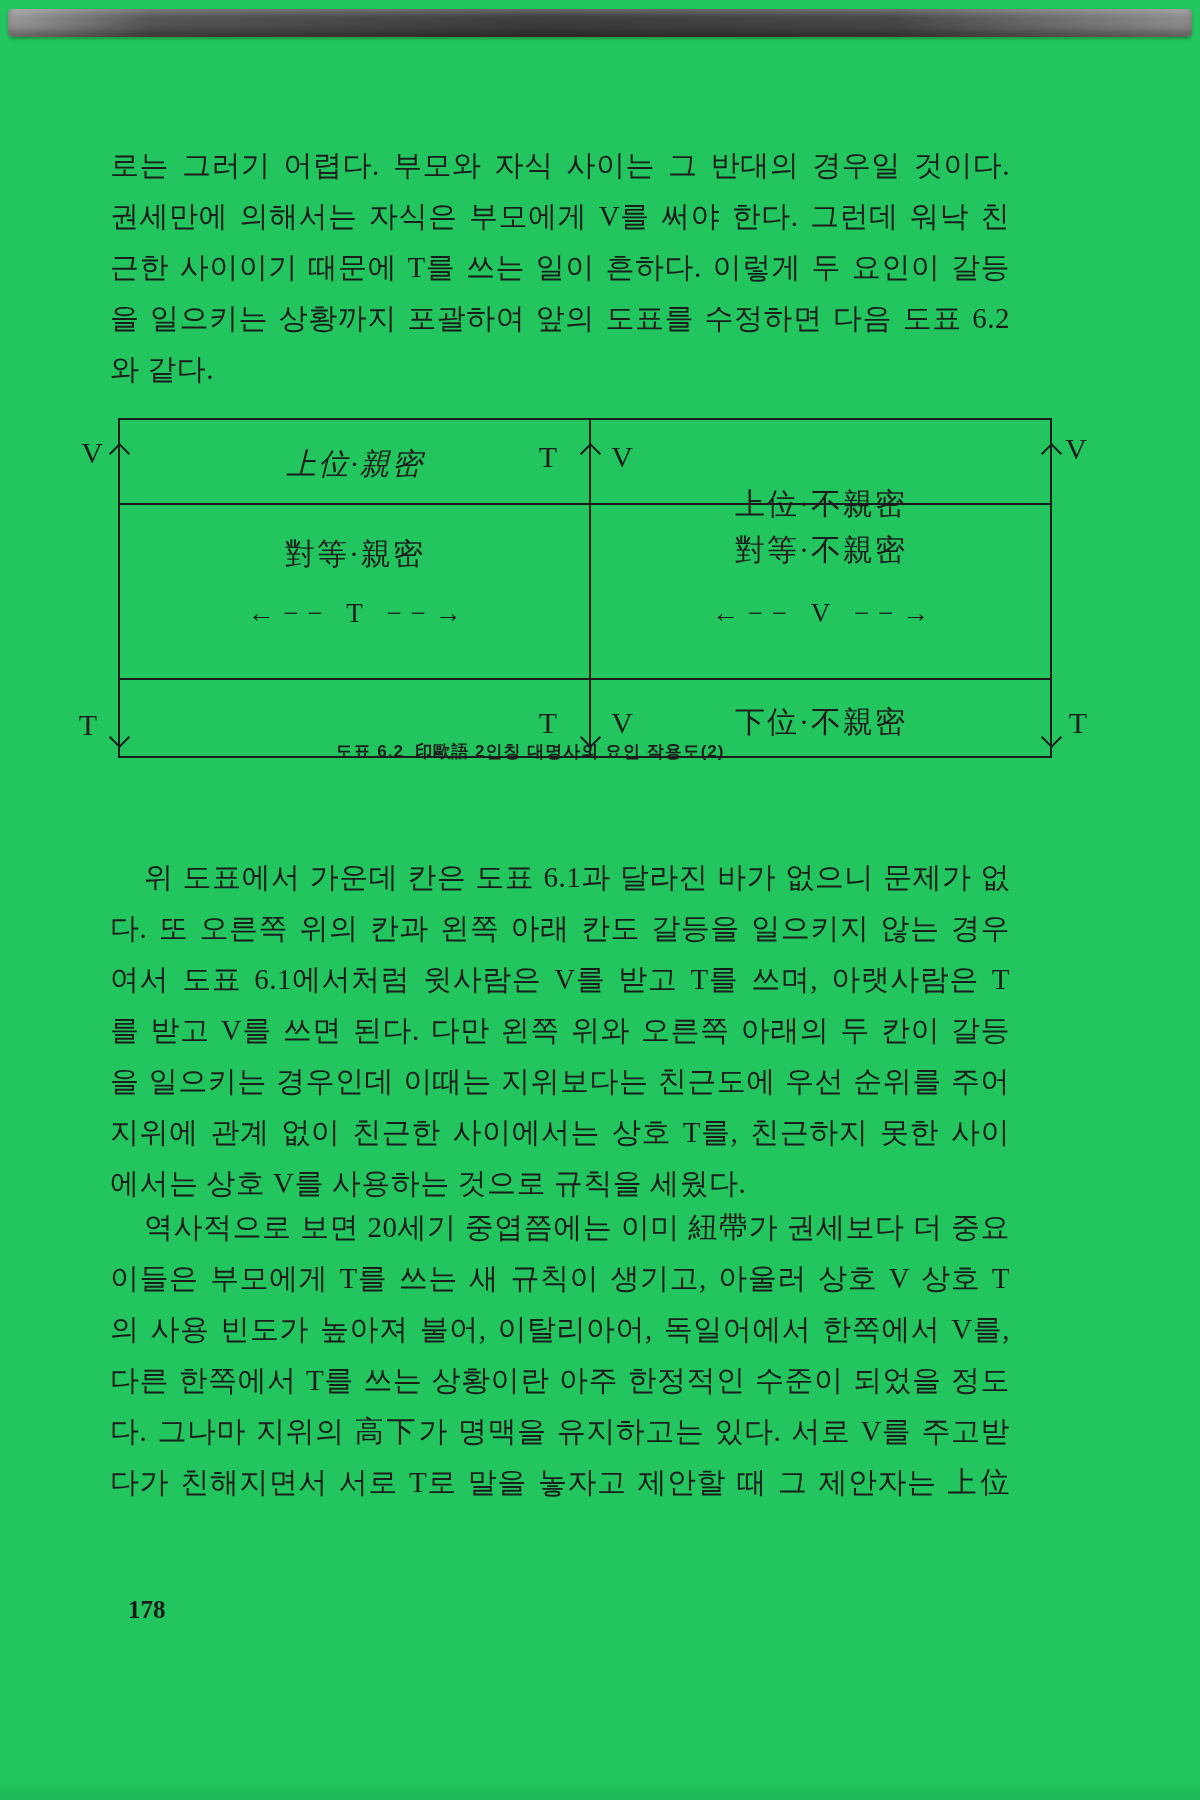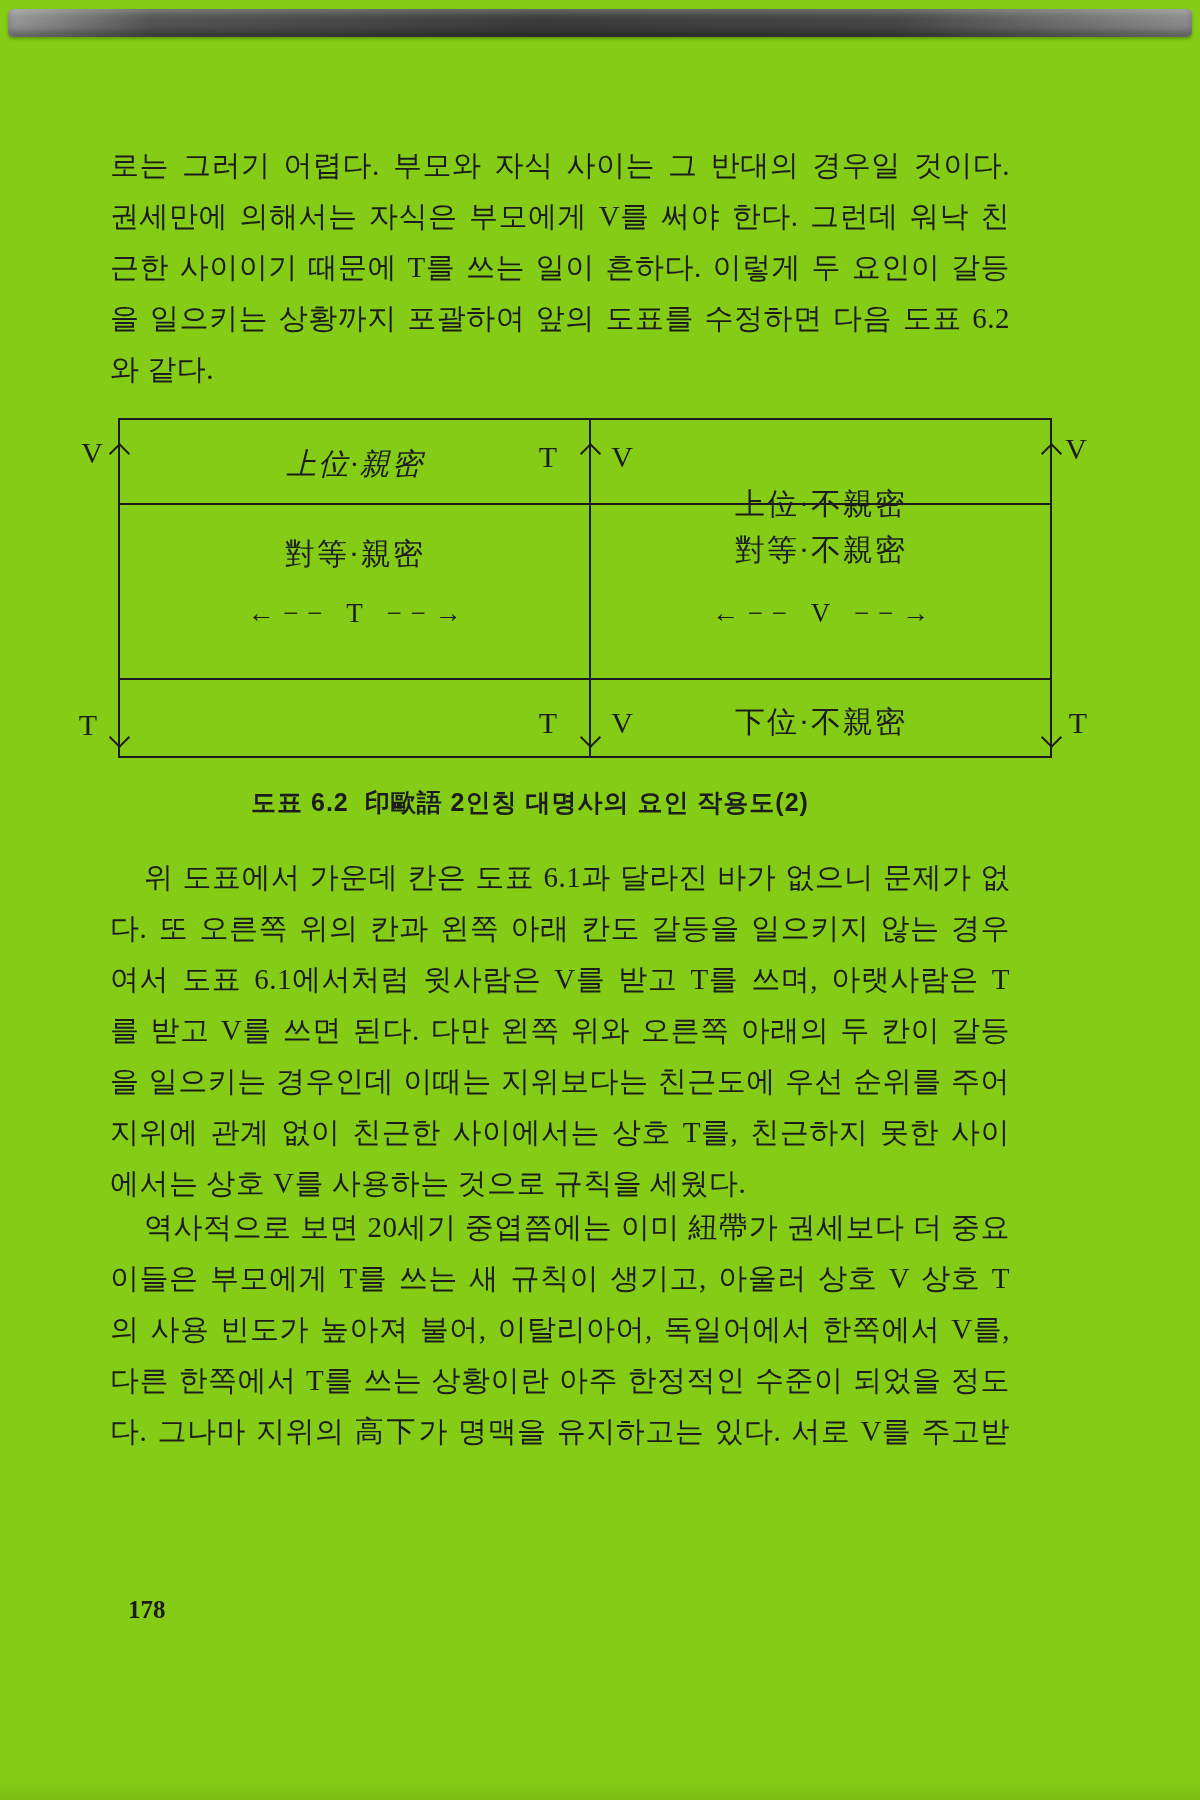--- a/index.html
+++ b/index.html
@@ -3,21 +3,21 @@
 <meta charset="utf-8">
 <style>
   html,body{margin:0;padding:0;}
   body{
     width:1200px;height:1800px;
     background:#eef0ee;
     font-family:"Liberation Serif","DejaVu Serif",serif;
   }
   #page{
     position:relative;width:1200px;height:1800px;overflow:hidden;
-    background:#84cc16;color:#1c1c1c;
+    background:#22c55e;color:#1c1c1c;
   }
   
   .scan-bar{
     position:absolute;left:8px;top:9px;width:1184px;height:28px;
     border-radius:5px;
     background:linear-gradient(90deg,#9a9a9a 0%,#555 12%,#3c3c3c 45%,#474747 75%,#8e8e8e 100%);
     box-shadow:0 2px 3px rgba(0,0,0,0.25), inset 0 -6px 8px rgba(0,0,0,0.35), inset 0 4px 6px rgba(255,255,255,0.25);
   }
   .scan-bottom{
     position:absolute;left:0;bottom:0;width:1200px;height:18px;
@@ -48,22 +48,22 @@
     color:#1c1c1c;width:40px;text-align:center;
   }
   .cell{
     position:absolute;text-align:center;font-size:30px;color:#1c1c1c;
     letter-spacing:2px;
   }
   .cell.left{left:130px;width:450px;}
   .cell.right{left:600px;width:442px;}
   .dash-arrow{font-size:27px;letter-spacing:1px;white-space:pre;}
   .caption{
-    position:absolute;left:80px;top:786px;width:900px;text-align:center;
-    font-size:25px;font-weight:600;letter-spacing:1px;white-space:pre;
+    position:absolute;left:80px;top:740px;width:900px;text-align:center;
+    font-size:17px;font-weight:600;letter-spacing:1px;white-space:pre;
     font-family:"Liberation Sans","DejaVu Sans",sans-serif;
   }
   .pagenum{
     position:absolute;left:128px;top:1596px;font-size:25px;font-weight:bold;
     font-family:Liberation Serif, serif;
   }
 </style>
 </head>
 <body>
 
@@ -121,18 +121,19 @@
     <div class="bline">지위에 관계 없이 친근한 사이에서는 상호 T를, 친근하지 못한 사이</div>
     <div class="bline endline">에서는 상호 V를 사용하는 것으로 규칙을 세웠다.</div>
   </div>
 
   <div class="para" style="top:1202px;">
     <div class="bline indent">역사적으로 보면 20세기 중엽쯤에는 이미 紐帶가 권세보다 더 중요</div>
     <div class="bline">이들은 부모에게 T를 쓰는 새 규칙이 생기고, 아울러 상호 V 상호 T</div>
     <div class="bline">의 사용 빈도가 높아져 불어, 이탈리아어, 독일어에서 한쪽에서 V를,</div>
     <div class="bline">다른 한쪽에서 T를 쓰는 상황이란 아주 한정적인 수준이 되었을 정도</div>
     <div class="bline">다. 그나마 지위의 高下가 명맥을 유지하고는 있다. 서로 V를 주고받</div>
+    <div class="bline">다가 친해지면서 서로 T로 말을 놓자고 제안할 때 그 제안자는 上位</div>
   </div>
 
   <div class="pagenum">178</div>
 
   <div class="scan-bottom"></div>
 </div>
 
 </body></html>

